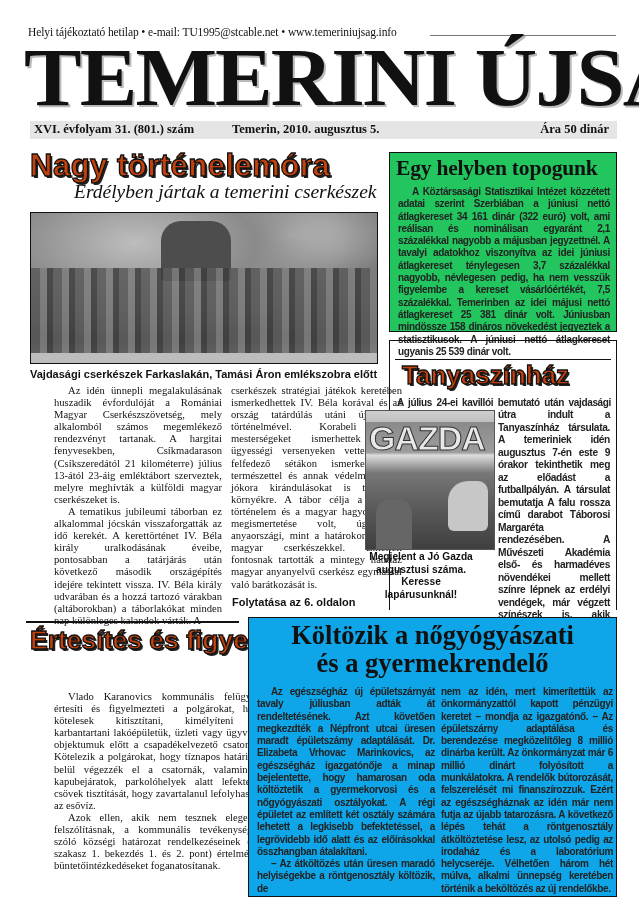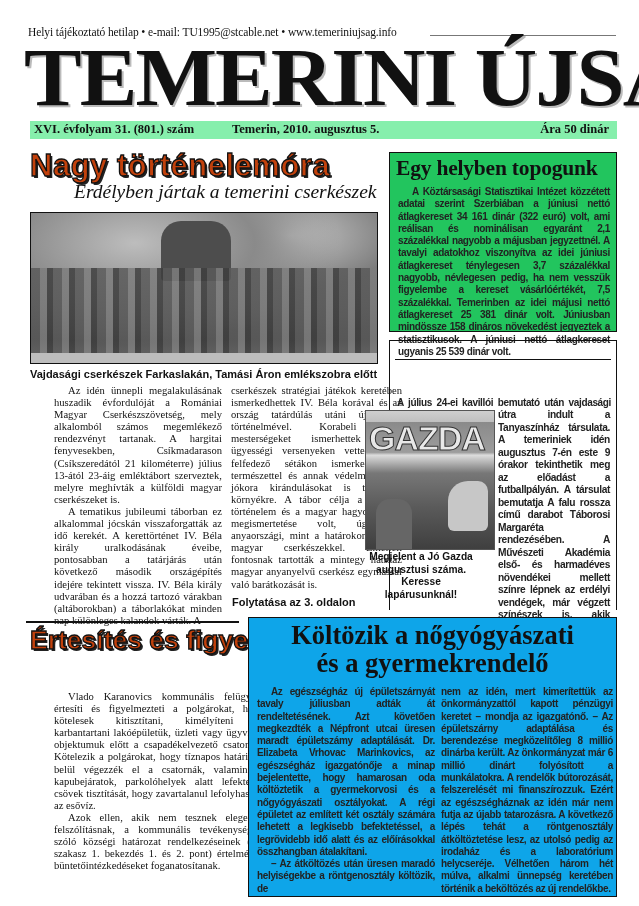--- a/index.html
+++ b/index.html
@@ -5,21 +5,21 @@
   * { box-sizing: border-box; margin: 0; padding: 0; }
   html, body { width: 639px; height: 906px; background: #ffffff; overflow: hidden; }
   body { position: relative; font-family: "Liberation Serif", serif; color: #111; }
 
   .abs { position: absolute; }
 
   
   .tagline { left: 28px; top: 26px; font-size: 11.5px; font-weight: normal; font-family: "Liberation Serif", serif; white-space: nowrap; letter-spacing: -0.1px; }
   .tag-rule { left: 430px; top: 35px; width: 186px; height: 1px; background: #777; }
   .title { left: 24px; top: 36px; width: 600px; font-family: "Liberation Serif", serif; font-weight: bold; font-size: 90px; line-height: 90px; letter-spacing: -2px; transform: scaleX(0.96) scaleY(0.92); transform-origin: left top; white-space: nowrap; color: #111; text-shadow: 2px 2px 0 #bbb; }
-  .infobar { left: 30px; top: 121px; width: 587px; height: 18px; background: #86efac; }
+  .infobar { left: 30px; top: 121px; width: 587px; height: 18px; background: #e5e5e5; }
   .infobar span { position: absolute; top: 1px; font-size: 12.5px; font-weight: bold; font-family: "Liberation Serif", serif; white-space: nowrap; }
 
   
   .outline-head { font-family: "Liberation Sans", sans-serif; font-weight: 900; color: #c2410c; -webkit-text-stroke: 1.3px #111; text-shadow: 2px 2px 0 #222; white-space: nowrap; }
 
   .main-head { left: 30px; top: 148px; font-size: 31px; letter-spacing: 0.5px; }
   .main-sub { left: 74px; top: 181px; font-size: 19.5px; font-style: italic; font-family: "Liberation Serif", serif; white-space: nowrap; text-align: center; }
   .photo { left: 30px; top: 212px; width: 348px; height: 152px; border: 1.5px solid #111;
     background:
       radial-gradient(ellipse at 30% 20%, #bdbdbd 0, #8a8a8a 35%, transparent 60%),
@@ -93,31 +93,32 @@
   <div class="ground"></div>
 </div>
 <div class="abs photo-caption">Vajdasági cserkészek Farkaslakán, Tamási Áron emlékszobra előtt</div>
 <div class="abs col-text col1">
   <p>Az idén ünnepli megalakulásának huszadik évfordulóját a Romániai Magyar Cserkészszövetség, mely alkalomból számos megemlékező rendezvényt tartanak. A hargitai fenyvesekben, Csíkmadarason (Csíkszeredától 21 kilométerre) július 13-ától 23-áig emléktábort szerveztek, melyre meghívták a külföldi magyar cserkészeket is.</p>
   <p>A tematikus jubileumi táborban ez alkalommal jócskán visszaforgatták az idő kerekét. A kerettörténet IV. Béla király uralkodásának éveibe, pontosabban a tatárjárás után következő második országépítés idejére tekintett vissza. IV. Béla király udvarában és a hozzá tartozó várakban (altáborokban) a táborlakókat minden nap különleges kalandok várták. A</p>
 </div>
 <div class="abs col-text col2">
   <div>cserkészek stratégiai játékok keretében ismerkedhettek IV. Béla korával és az ország tatárdúlás utáni újjáépítési történelmével. Korabeli népi mesterségeket ismerhettek meg, ügyességi versenyeken vettek részt, felfedező sétákon ismerkedtek a természettel és annak védelmével, de jókora kirándulásokat is tettek a környékre. A tábor célja a magyar történelem és a magyar hagyományok megismertetése volt, úgy az anyaországi, mint a határokon túl élő magyar cserkészekkel. Emellett fontosnak tartották a mintegy hatszáz magyar anyanyelvű cserkész egymással való barátkozását is.</div>
 </div>
-<div class="abs continue">Folytatása az 3. oldalon</div>
+<div class="abs continue">Folytatása az 6. oldalon</div>
 
 <div class="abs box1">
   <h2>Egy helyben topogunk</h2>
   <div class="sans-text">
     <p>A Köztársasági Statisztikai Intézet közzétett adatai szerint Szerbiában a júniusi nettó átlagkereset 34 161 dinár (322 euró) volt, ami reálisan és nominálisan egyaránt 2,1 százalékkal nagyobb a májusban jegyzettnél. A tavalyi adatokhoz viszonyítva az idei júniusi átlagkereset ténylegesen 3,7 százalékkal nagyobb, névlegesen pedig, ha nem vesszük figyelembe a kereset vásárlóértékét, 7,5 százalékkal. Temerinben az idei májusi nettó átlagkereset 25 381 dinár volt. Júniusban mindössze 158 dináros növekedést jegyeztek a statisztikusok. A júniusi nettó átlagkereset ugyanis 25 539 dinár volt.</p>
   </div>
 </div>
 
 <div class="abs box2">
   <div class="rule"></div>
+  <div class="outline-head">Tanyaszínház</div>
   <div class="sans-text intro">A július 24-ei kavillói bemutató után vajdasági kör-</div>
   <div class="sans-text right-text">útra indult a Tanyaszínház társulata. A temeriniek idén augusztus 7-én este 9 órakor tekinthetik meg az előadást a futballpályán. A társulat bemutatja A falu rossza című darabot Táborosi Margaréta rendezésében. A Művészeti Akadémia első- és harmadéves növendékei mellett színre lépnek az erdélyi vendégek, már végzett színészek is, akik erősítik a csapatot.</div>
 </div>
 <div class="abs gazda">
   <div class="logo">GAZDA</div>
   <div class="man"></div>
   <div class="horse"></div>
 </div>
 <div class="abs gazda-caption">Megjelent a Jó Gazda augusztusi száma. Keresse lapárusunknál!</div>
 

